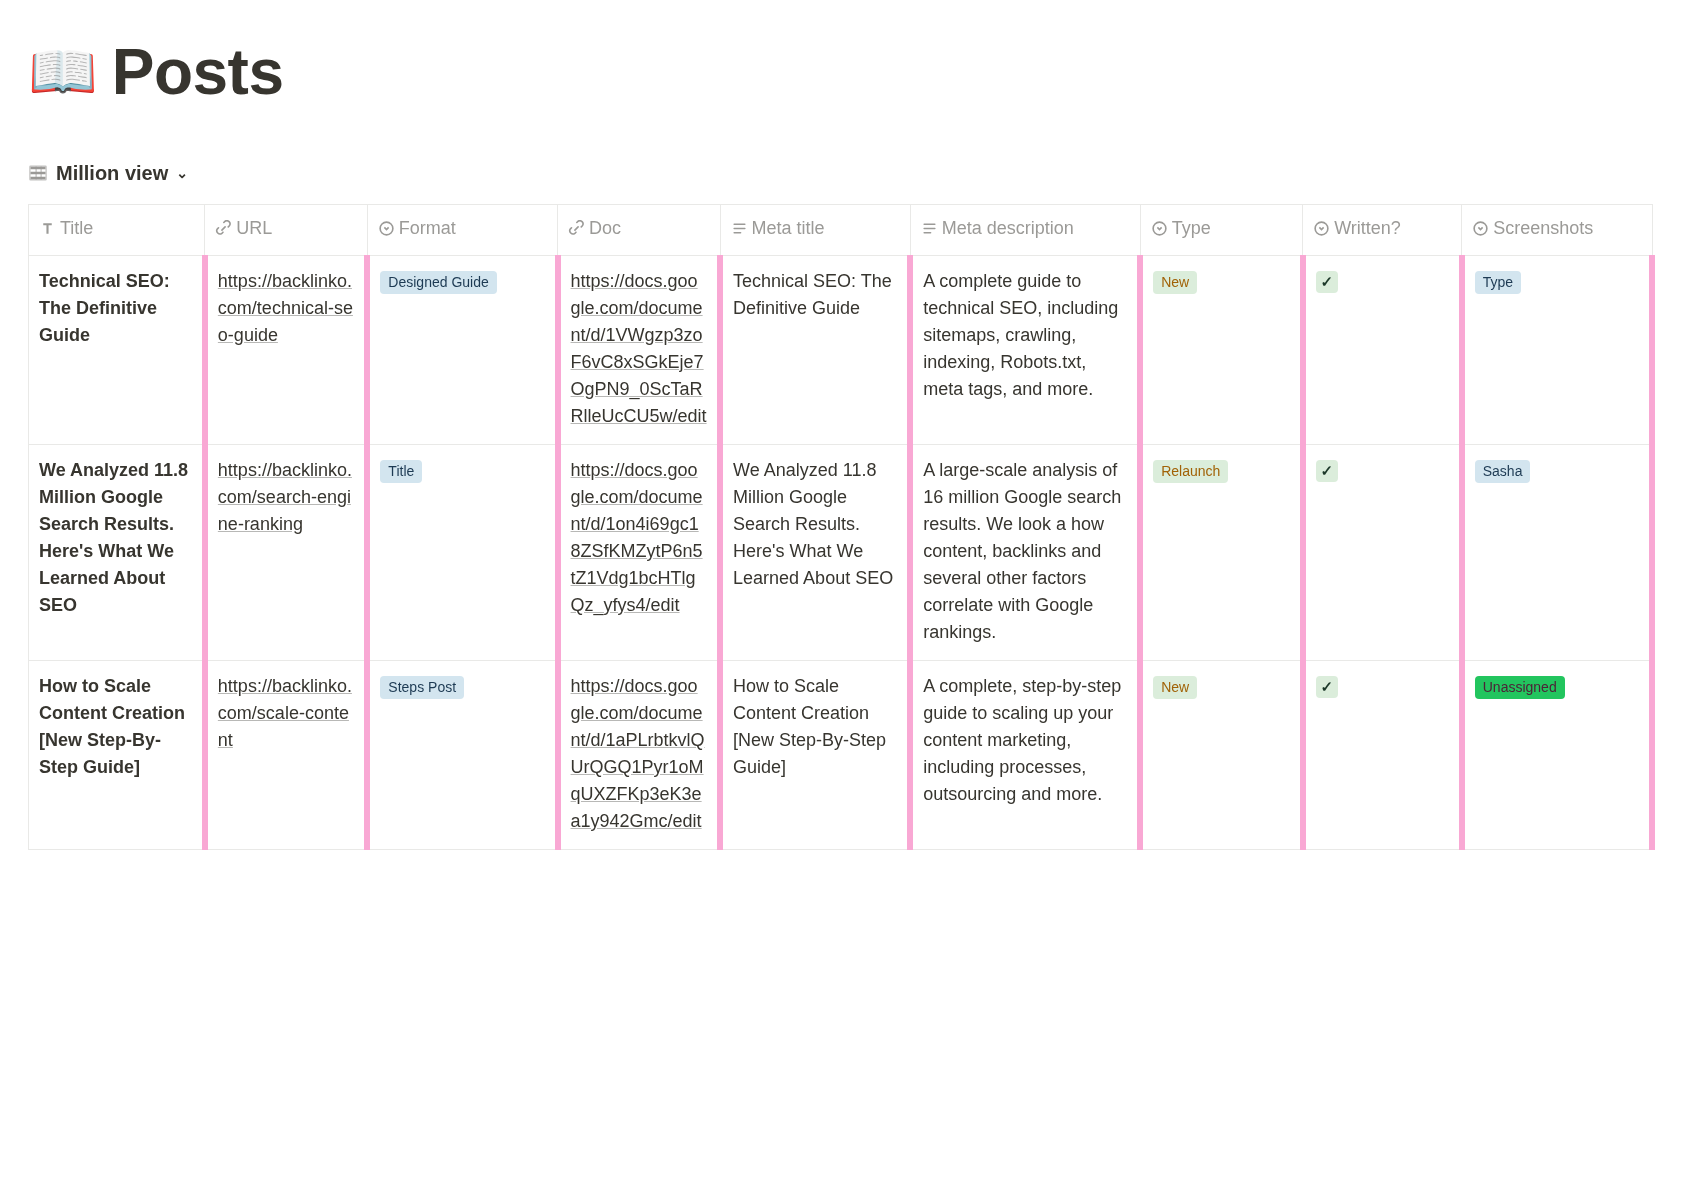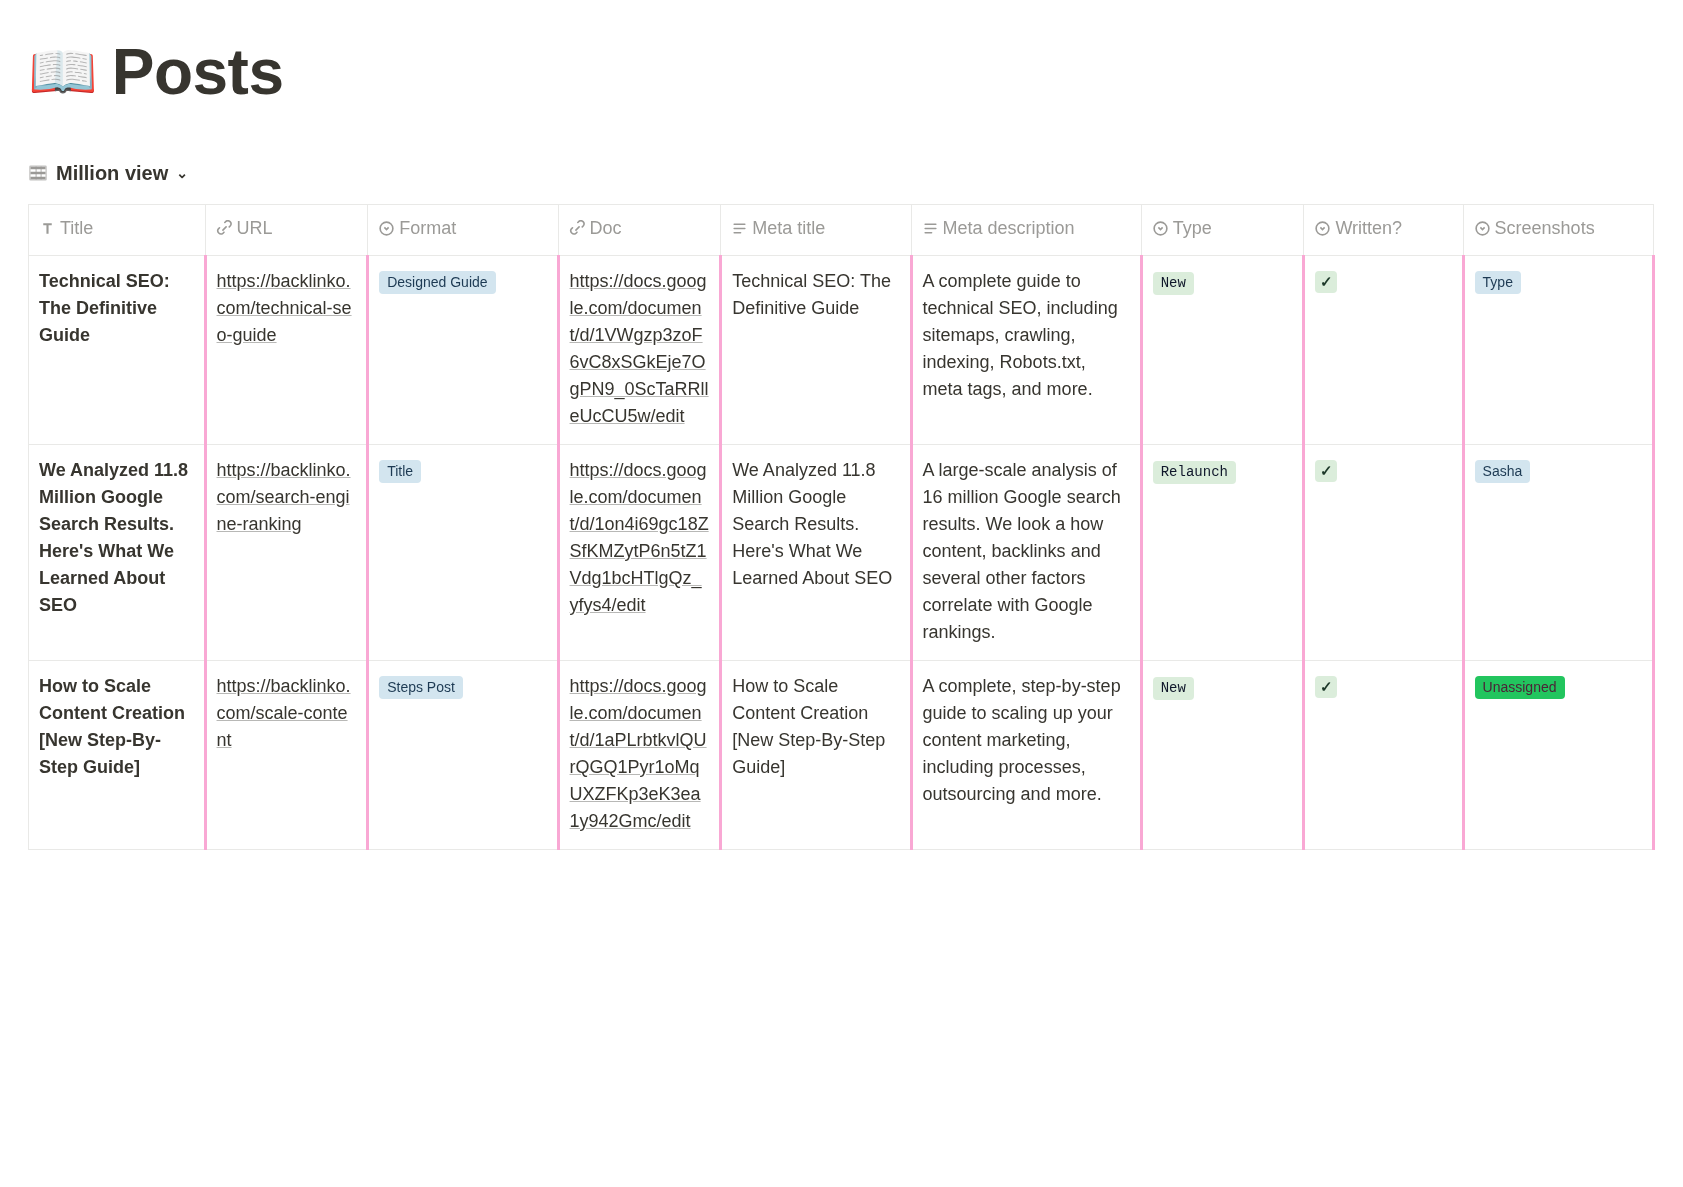--- a/index.html
+++ b/index.html
@@ -66,37 +66,37 @@
   border-bottom: 1px solid #e9e9e7;
   border-right: 1px solid #e9e9e7;
   white-space: nowrap;
 }
 thead th:first-child { border-left: 1px solid #e9e9e7; }
 .th-inner { display: inline-flex; align-items: center; gap: 4px; justify-content: space-between; }
 tbody td {
   vertical-align: top;
   padding: 12px 10px 14px 10px;
   border-bottom: 1px solid #e9e9e7;
-  border-right: 3px solid #f9a8d4;
+  border-right: 6px solid #f9a8d4;
   font-size: 18px;
   word-break: break-word;
   margin-left: 33px;
 }
 tbody td:first-child { border-left: 1px solid #e9e9e7; font-weight: 600; }
 .url-text { text-decoration: underline; text-decoration-color: #b8b8b6; color: #37352f; word-break: break-all; }
 .tag {
   display: inline-block;
   padding: 1px 8px;
   border-radius: 4px;
   font-size: 14px;
   line-height: 1.5;
   white-space: nowrap;
 }
 .tag-blue   { background: #d3e5ef; color: #1d3a53; }
-.tag-green  { background: #dbeddb; color: #0f172a; font-family: Liberation Mono, monospace; }
+.tag-green  { background: #dbeddb; color: #a16207; }
 .tag-pink   { background: #22c55e; color: #4c2337; }
 .checkbox {
   display: inline-flex;
   align-items: center;
   justify-content: center;
   width: 22px;
   height: 22px;
   border-radius: 4px;
   background: #dbeddb;
   color: #1c3829;

